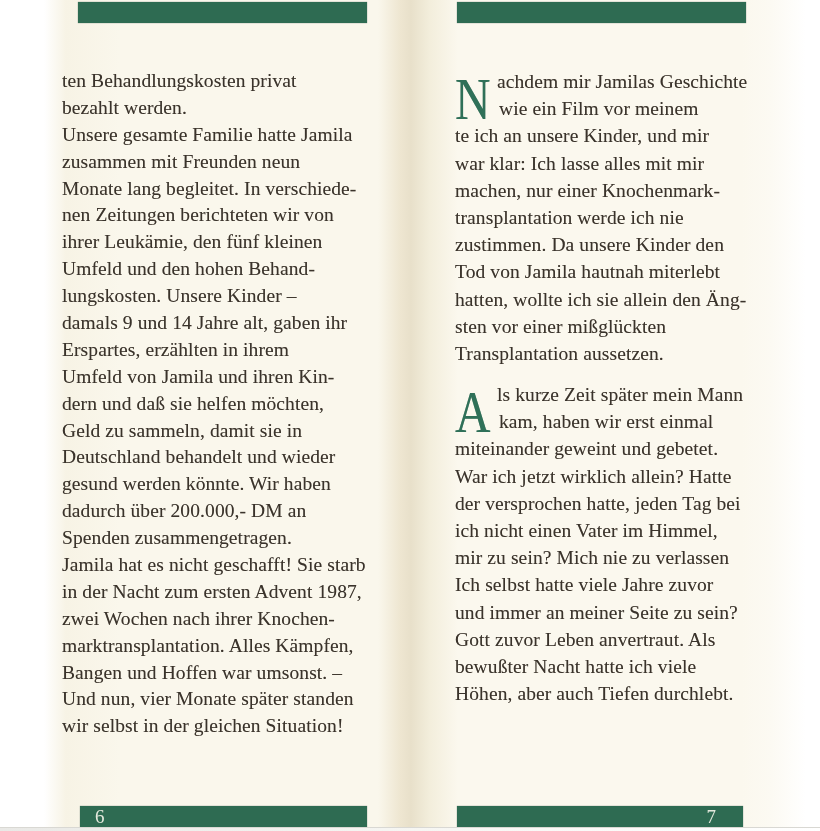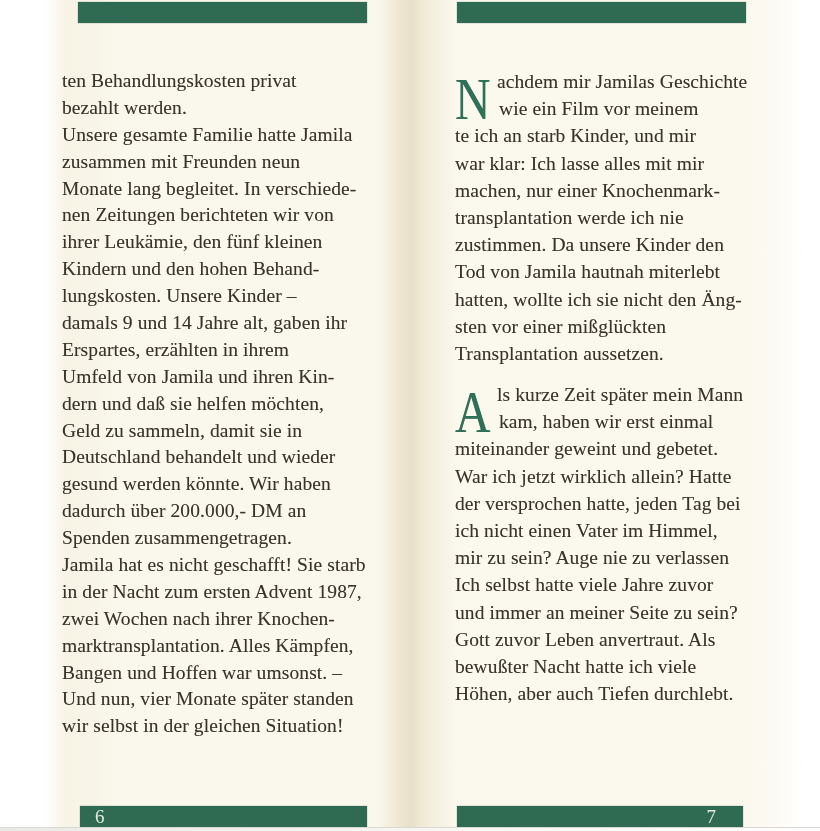--- a/index.html
+++ b/index.html
@@ -79,21 +79,21 @@
 
 <div class="textcol col-left">
   <div class="lines">
       <div class="line">ten Behandlungskosten privat</div>
       <div class="line">bezahlt werden.</div>
       <div class="line">Unsere gesamte Familie hatte Jamila</div>
       <div class="line">zusammen mit Freunden neun</div>
       <div class="line">Monate lang begleitet. In verschiede-</div>
       <div class="line">nen Zeitungen berichteten wir von</div>
       <div class="line">ihrer Leukämie, den fünf kleinen</div>
-      <div class="line">Kindern und den hohen Behand-</div>
+      <div class="line">Umfeld und den hohen Behand-</div>
       <div class="line">lungskosten. Unsere Kinder –</div>
       <div class="line">damals 9 und 14 Jahre alt, gaben ihr</div>
       <div class="line">Erspartes, erzählten in ihrem</div>
       <div class="line">Umfeld von Jamila und ihren Kin-</div>
       <div class="line">dern und daß sie helfen möchten,</div>
       <div class="line">Geld zu sammeln, damit sie in</div>
       <div class="line">Deutschland behandelt und wieder</div>
       <div class="line">gesund werden könnte. Wir haben</div>
       <div class="line">dadurch über 200.000,- DM an</div>
       <div class="line">Spenden zusammengetragen.</div>
@@ -106,41 +106,41 @@
       <div class="line">wir selbst in der gleichen Situation!</div>
     </div>
 </div>
 
 <div class="textcol col-right">
   <div class="para">
     <span class="drop-cap">N</span>
     <div class="lines">
         <div class="line">achdem mir Jamilas Geschichte</div>
         <div class="line">wie ein Film vor meinem</div>
-        <div class="line">te ich an starb Kinder, und mir</div>
+        <div class="line">te ich an unsere Kinder, und mir</div>
         <div class="line">war klar: Ich lasse alles mit mir</div>
         <div class="line">machen, nur einer Knochenmark-</div>
         <div class="line">transplantation werde ich nie</div>
         <div class="line">zustimmen. Da unsere Kinder den</div>
         <div class="line">Tod von Jamila hautnah miterlebt</div>
-        <div class="line">hatten, wollte ich sie nicht den Äng-</div>
+        <div class="line">hatten, wollte ich sie allein den Äng-</div>
         <div class="line">sten vor einer mißglückten</div>
         <div class="line">Transplantation aussetzen.</div>
       </div>
   </div>
   <div class="para">
     <span class="drop-cap">A</span>
     <div class="lines">
         <div class="line">ls kurze Zeit später mein Mann</div>
         <div class="line">kam, haben wir erst einmal</div>
         <div class="line">miteinander geweint und gebetet.</div>
         <div class="line">War ich jetzt wirklich allein? Hatte</div>
         <div class="line">der versprochen hatte, jeden Tag bei</div>
         <div class="line">ich nicht einen Vater im Himmel,</div>
-        <div class="line">mir zu sein? Auge nie zu verlassen</div>
+        <div class="line">mir zu sein? Mich nie zu verlassen</div>
         <div class="line">Ich selbst hatte viele Jahre zuvor</div>
         <div class="line">und immer an meiner Seite zu sein?</div>
         <div class="line">Gott zuvor Leben anvertraut. Als</div>
         <div class="line">bewußter Nacht hatte ich viele</div>
         <div class="line">Höhen, aber auch Tiefen durchlebt.</div>
       </div>
   </div>
 </div>
 
 <div class="bottom-strip"></div>

